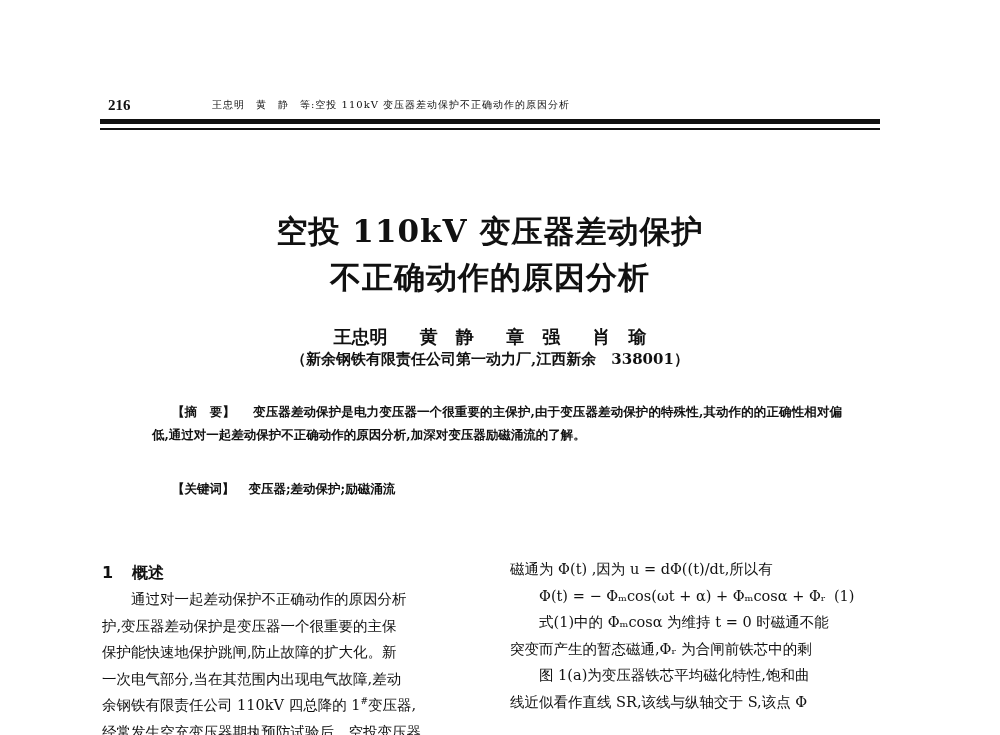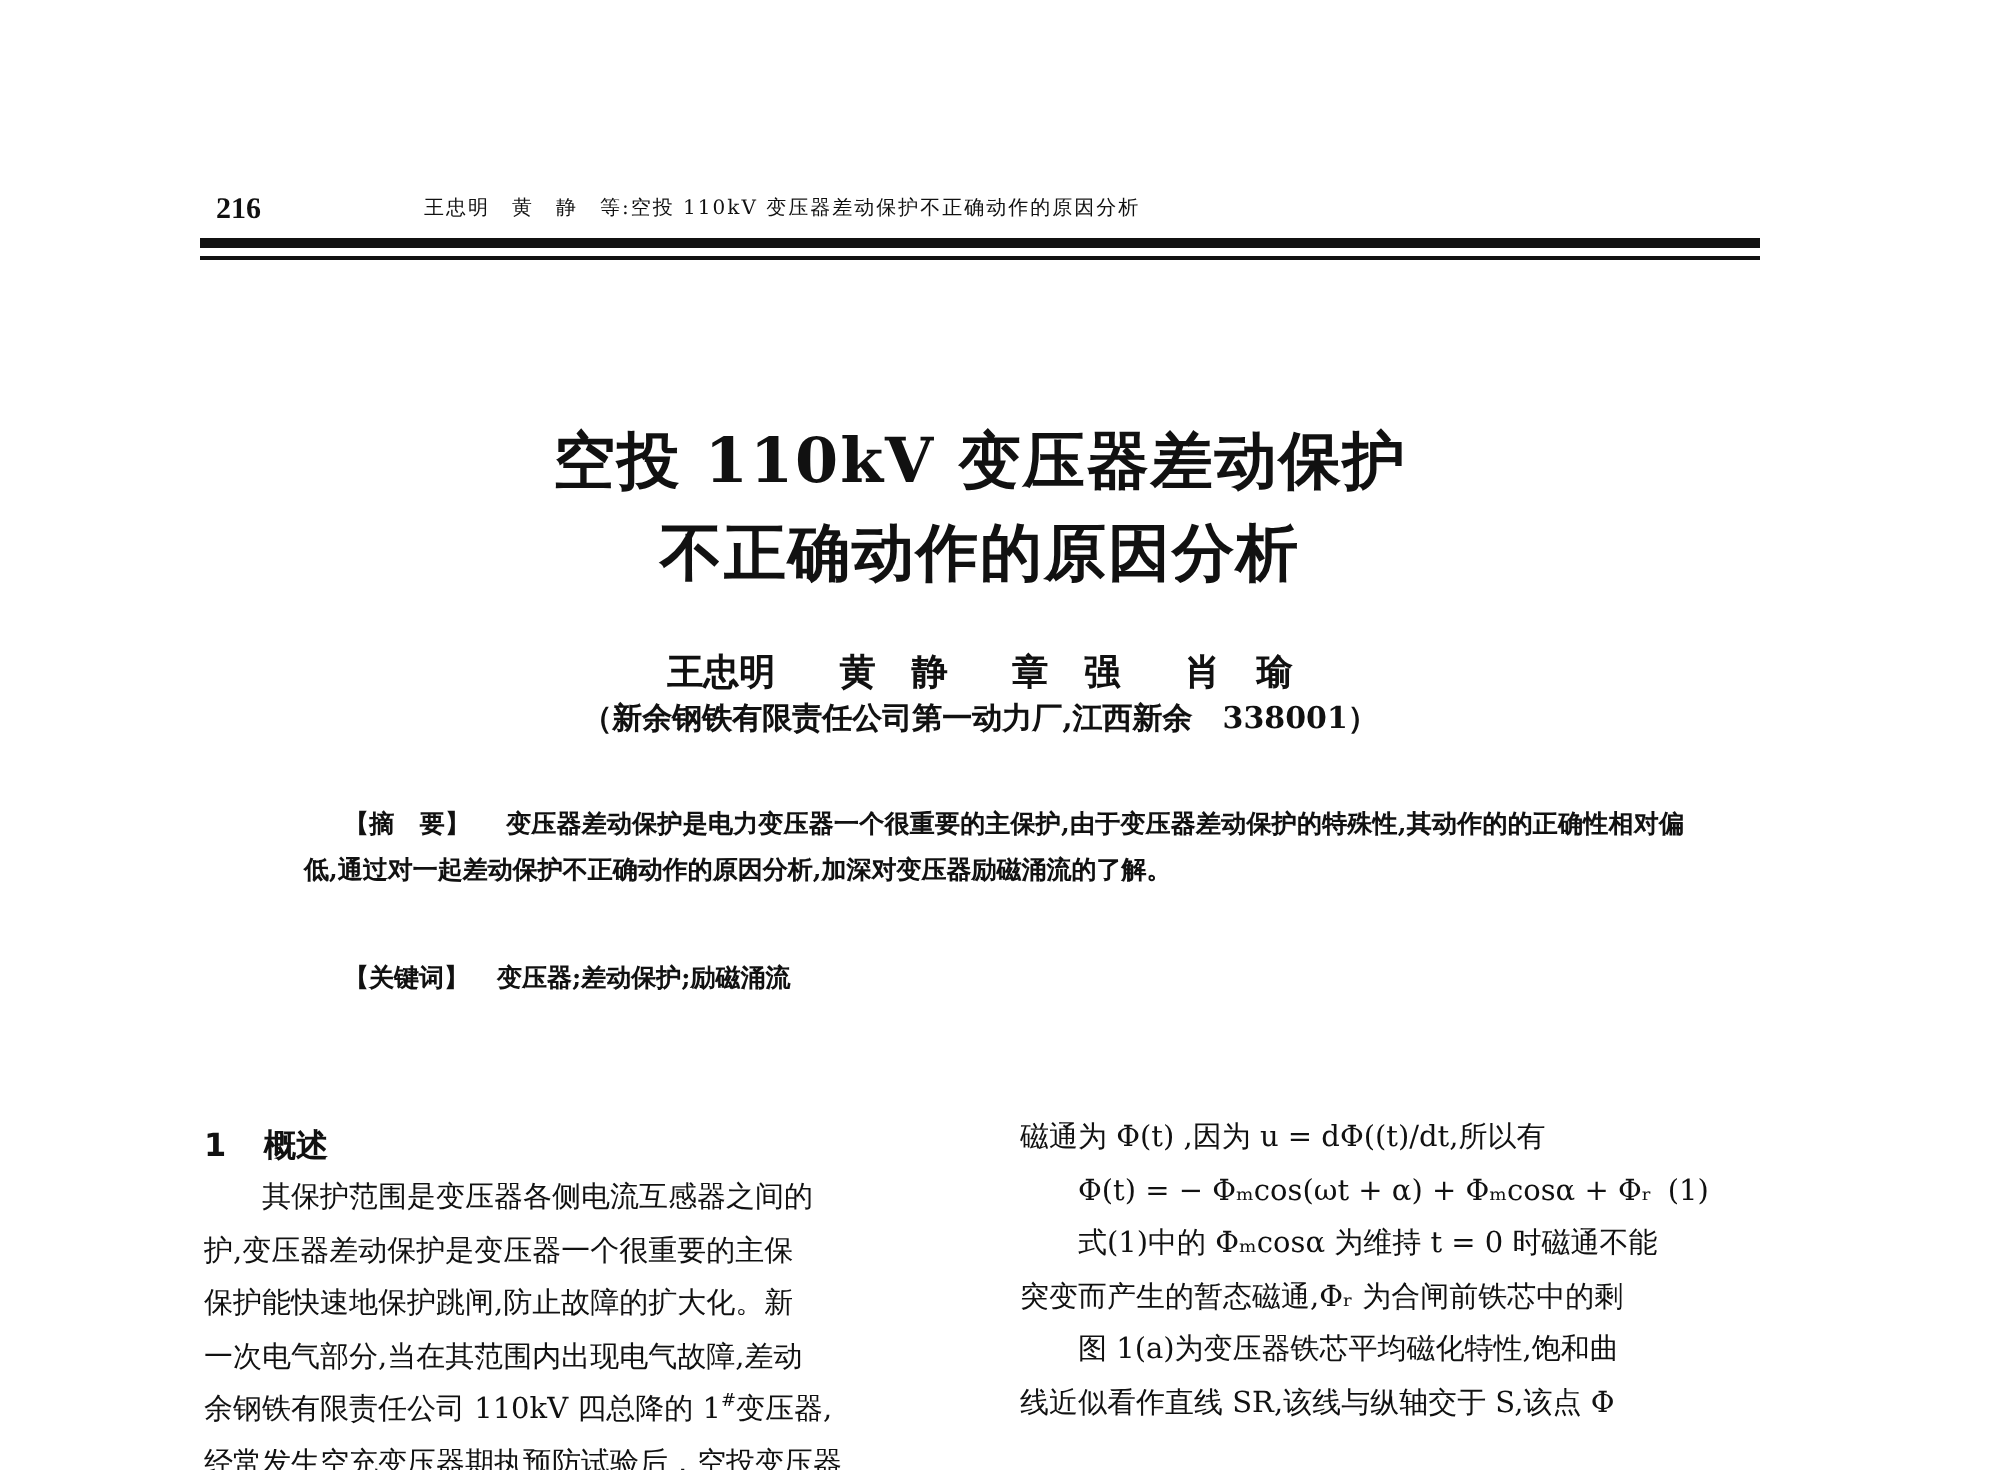--- a/index.html
+++ b/index.html
@@ -185,21 +185,21 @@
 
 <div class="authors">王忠明　 黄　静　 章　强　 肖　瑜</div>
 <div class="affiliation">（新余钢铁有限责任公司第一动力厂,江西新余　338001）</div>
 
 <div class="abstract"><span class="abstract-label">【摘　要】</span><span>变压器差动保护是电力变压器一个很重要的主保护,由于变压器差动保护的特殊性,其动作的的正确性相对偏低,通过对一起差动保护不正确动作的原因分析,加深对变压器励磁涌流的了解。</span></div>
 
 <div class="keywords"><span class="keywords-label">【关键词】</span><span>变压器;差动保护;励磁涌流</span></div>
 
 <div class="col-left">
   <div class="section-heading"><span class="section-number">1</span><span>概述</span></div>
-  <div class="para indent">其保护范围是变压器各侧电流互感器之间的</div>
+  <div class="para indent">通过对一起差动保护不正确动作的原因分析</div>
   <div class="para">护,变压器差动保护是变压器一个很重要的主保</div>
   <div class="para">保护能快速地保护跳闸,防止故障的扩大化。新</div>
   <div class="para">一次电气部分,当在其范围内出现电气故障,差动</div>
   <div class="para"><span>余钢铁有限责任公司 110kV 四总降的 1</span><sup>#</sup><span>变压器,</span></div>
   <div class="para">经常发生空充变压器期执预防试验后，空投变压器</div>
 </div>
 
 <div class="col-right">
   <div class="para">磁通为 Φ(t) ,因为 u = dΦ((t)/dt,所以有</div>
   <div class="equation"><span>Φ(t) = − Φₘcos(ωt + α) + Φₘcosα + Φᵣ</span><span class="eq-num">(1)</span></div>

